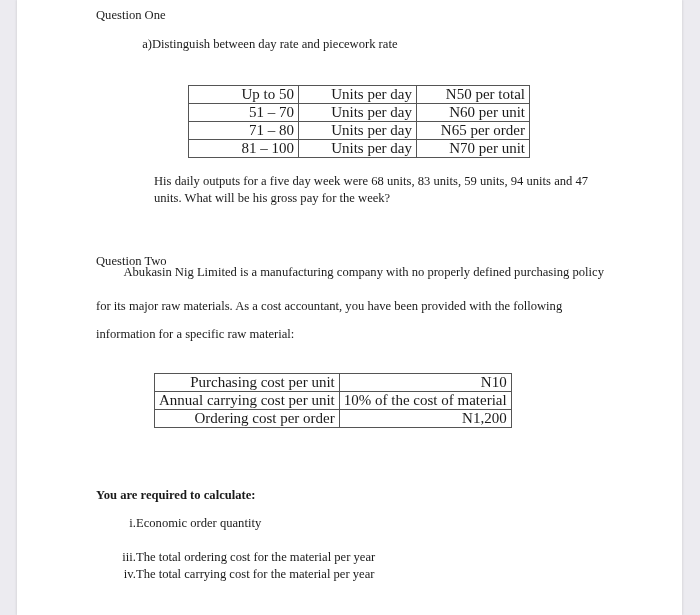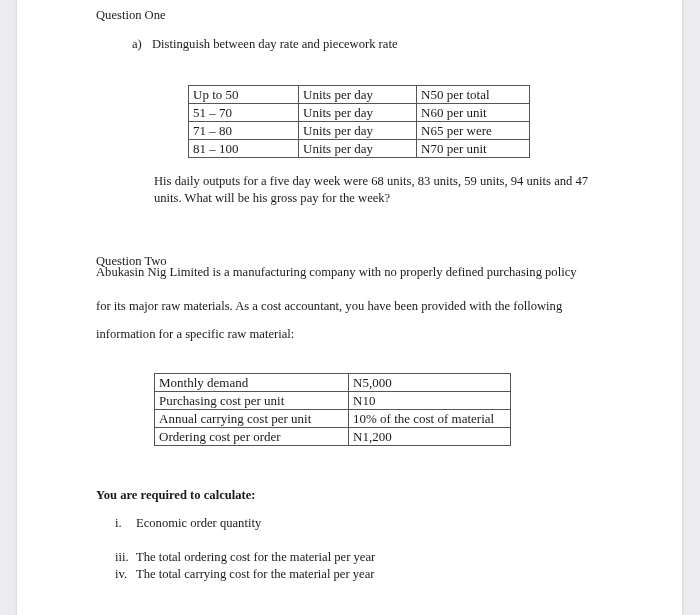--- a/index.html
+++ b/index.html
@@ -8,24 +8,24 @@
       background: #ecebf0;
       font-family: "Liberation Serif", "DejaVu Serif", serif;
       color: #1a1a1a;
       position: relative;
     }
     .page {
       position: absolute; left: 17px; top: 0; width: 665px; height: 615px;
       background: #ffffff;
       box-shadow: -1px 0 2px rgba(0,0,0,0.08), 1px 0 2px rgba(0,0,0,0.08);
     }
-    .abs { position: absolute; white-space: nowrap; font-size: 12.6px; line-height: 17.5px; }
+    .abs { position: absolute; white-space: nowrap; font-size: 12.6px; line-height: 17.5px; text-align: right; }
     .heading { font-size: 12.6px; }
     .bold { font-weight: bold; }
-    table { border-collapse: collapse; position: absolute; font-size: 13px; }
+    table { border-collapse: collapse; position: absolute; font-size: 15px; text-align: right; }
     td { border: 1px solid #555; padding: 0 4px; height: 17px; line-height: 17px; white-space: nowrap; }
     .marker { display: inline-block; width: 20px; }
     .roman { display: inline-block; width: 21px; }
   </style>
 </head>
 <body>
 
 <div class="page">
 
   <div class="abs heading" style="left:79px; top:7px;">Question One</div>
@@ -42,21 +42,21 @@
       <td style="width:104px;">N50 per total</td>
     </tr>
     <tr>
       <td>51 – 70</td>
       <td>Units per day</td>
       <td>N60 per unit</td>
     </tr>
     <tr>
       <td>71 – 80</td>
       <td>Units per day</td>
-      <td>N65 per were</td>
+      <td>N65 per order</td>
     </tr>
     <tr>
       <td>81 – 100</td>
       <td>Units per day</td>
       <td>N70 per unit</td>
     </tr>
   </tbody>
     </table>
 
   <div class="abs" style="left:137px; top:173px;">His daily outputs for a five day week were 68 units, 83 units, 59 units, 94 units and 47</div>
@@ -64,24 +64,20 @@
 
 
   <div class="abs heading" style="left:79px; top:253px;">Question Two</div>
 
   <div class="abs" style="left:79px; top:264px; width:508px;"><span>Abukasin Nig Limited is a manufacturing company with no properly defined purchasing policy</span></div>
   <div class="abs" style="left:79px; top:298px;"><span>for its major raw materials. As a cost accountant, you have been provided with the following</span></div>
   <div class="abs" style="left:79px; top:315px;margin-top:11px;"><span>information for a specific raw material:</span></div>
 
   <table style="left:137px; top:373px;">
     <tbody>
-        <tr>
-      <td style="width:185px;">Monthly demand</td>
-      <td style="width:153px;">N5,000</td>
-    </tr>
     <tr>
       <td>Purchasing cost per unit</td>
       <td>N10</td>
     </tr>
     <tr>
       <td>Annual carrying cost per unit</td>
       <td>10% of the cost of material</td>
     </tr>
     <tr>
       <td>Ordering cost per order</td>

